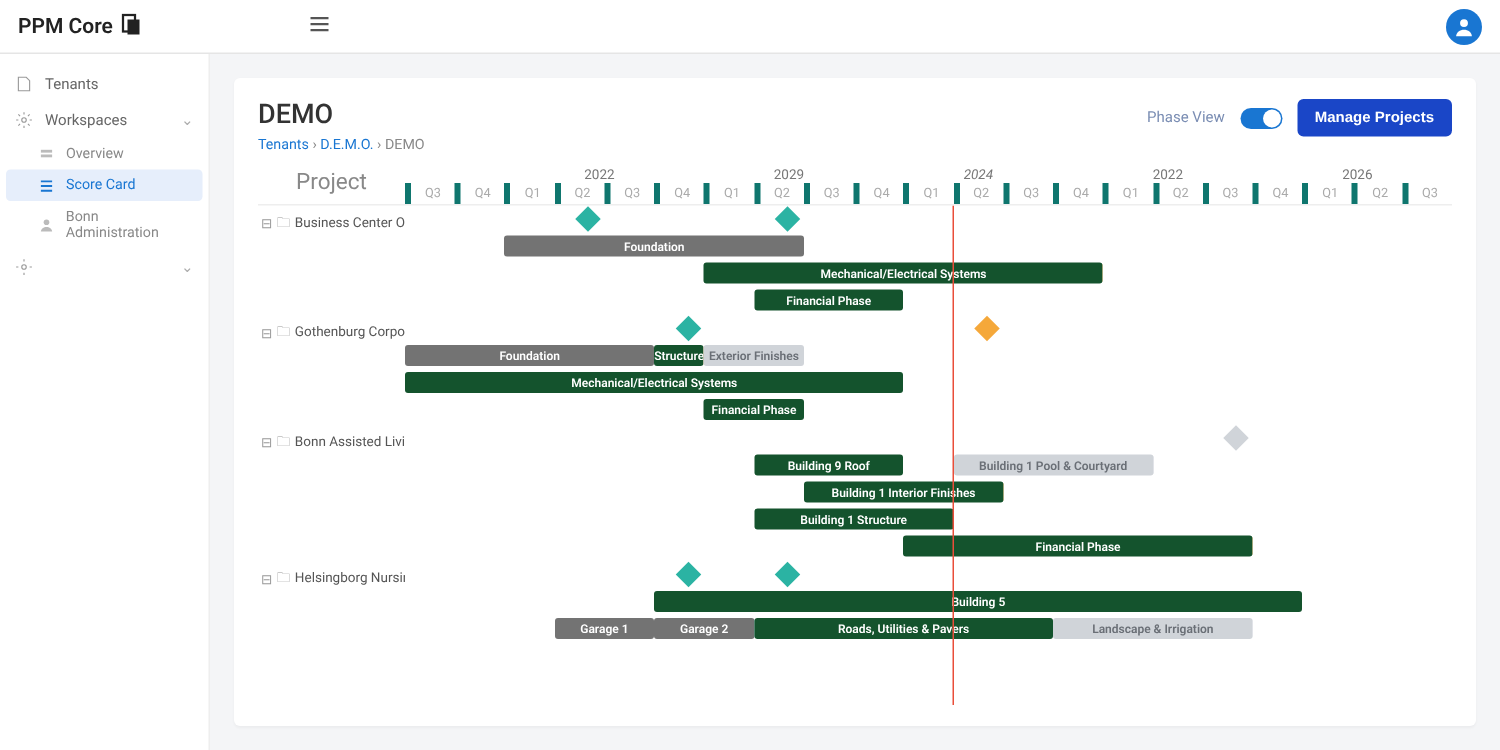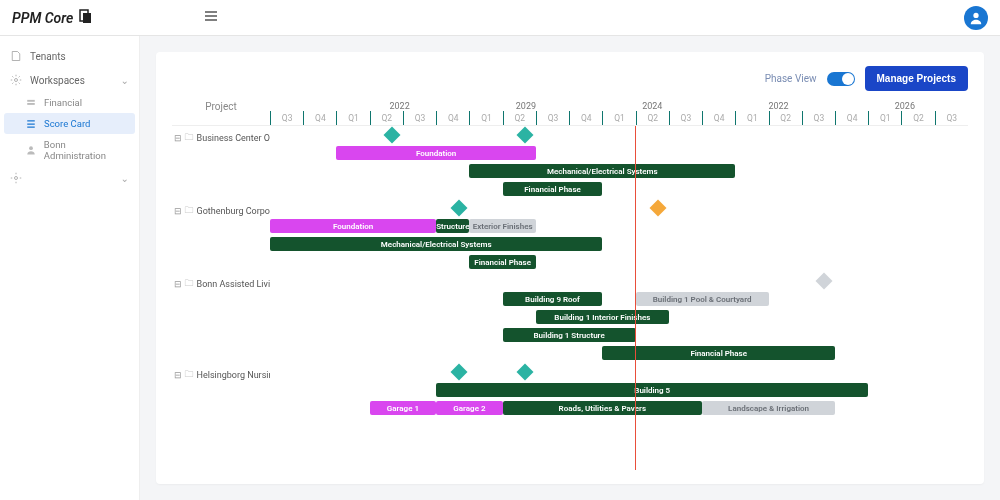--- a/index.html
+++ b/index.html
@@ -1,18 +1,18 @@
 <!DOCTYPE html>
 <html><head>
 <meta charset="utf-8">
 <style>
 * { margin: 0; padding: 0; box-sizing: border-box; }
 body { font-family: -apple-system, BlinkMacSystemFont, "Segoe UI", Roboto, sans-serif; font-size: 11px; color: #333; background: #f4f5f7; overflow: hidden; }
 
-.header { height: 36px; background: #fff; border-bottom: 1px solid #e5e5e5; display: flex; align-items: center; padding: 0 12px; font-style: italic; }
+.header { height: 36px; background: #fff; border-bottom: 1px solid #e5e5e5; display: flex; align-items: center; padding: 0 12px; }
 .logo { display: flex; align-items: center; font-weight: 600; font-size: 14px; color: #222; }
 .logo-icon { margin-left: 4px; }
 .hamburger { margin-left: 110px; cursor: pointer; color: #555; }
 .avatar { margin-left: auto; width: 24px; height: 24px; border-radius: 50%; background: #1976d2; display: flex; align-items: center; justify-content: center; }
 .avatar svg { fill: #fff; }
 
 .shell { display: flex; height: calc(100vh - 36px); }
 .sidebar { width: 140px; background: #fff; border-right: 1px solid #eee; padding-top: 8px; }
 .nav-item { display: flex; align-items: center; padding: 6px 10px; color: #666; cursor: pointer; font-size: 10px; }
 .nav-item .nicon { width: 14px; display: inline-flex; margin-right: 6px; color: #999; }
@@ -31,39 +31,39 @@
 .crumbs { margin-top: 4px; font-size: 9.5px; color: #888; }
 .crumbs a { color: #1976d2; text-decoration: none; }
 .head-right { margin-left: auto; display: flex; align-items: center; gap: 10px; }
 .phase-label { font-size: 10px; color: #7a8db3; }
 .toggle { width: 28px; height: 14px; border-radius: 7px; background: #1976d2; position: relative; }
 .toggle::after { content:''; position:absolute; right:1px; top:1px; width:12px; height:12px; border-radius:50%; background:#fff; }
 .btn-primary { background: #1a46c7; color: #fff; border: none; padding: 7px 12px; border-radius: 4px; font-size: 10px; font-weight: 600; cursor: pointer; }
 
 .gantt-wrap { flex: 1; margin-top: 10px; position: relative; overflow: hidden; }
 .gantt-header { display: flex; border-bottom: 1px solid #eee; }
-.project-col { width: 98px; flex-shrink: 0; font-size: 10px; color: #888; text-align: center; padding-bottom: 2px; }
+.project-col { width: 98px; flex-shrink: 0; font-size: 15px; color: #888; text-align: center; padding-bottom: 2px; }
 .timeline-col { flex: 1; position: relative; }
 .years { display: flex; font-size: 9px; color: #777; }
 .year { flex: 1; text-align: center; }
 .quarters { display: flex; font-size: 8.5px; color: #aaa; }
-.quarters span { flex: 1; text-align: center; border-left: 1px solid #0f766e; padding: 2px 0; }
+.quarters span { flex: 1; text-align: center; border-left: 4px solid #0f766e; padding: 2px 0; }
 .gantt-body { position: relative; height: 360px; overflow-y: auto; }
 .gantt-body::-webkit-scrollbar { width: 6px; }
 .gantt-body::-webkit-scrollbar-thumb { background: #ccc; border-radius: 3px; }
 .today-line { position: absolute; top: 0; bottom: 0; width: 1px; background: #e94e3a; left: 463px; z-index: 5; }
 .row { display: flex; align-items: flex-start; border-bottom: 0px solid transparent; }
 .row-label { width: 98px; flex-shrink: 0; padding: 4px 2px; font-size: 9px; color: #555; display: flex; align-items: center; gap: 3px; white-space: nowrap; overflow: hidden; }
 .row-label .exp { color: #999; cursor: pointer; font-size: 9px; }
 .row-label .fold { color: #999; }
 .row-bars { flex: 1; position: relative; }
 .track { height: 17px; position: relative; margin: 1px 0; }
 .bar { position: absolute; height: 14px; top: 1px; border-radius: 2px; display: flex; align-items: center; justify-content: center; font-size: 8px; color: #fff; font-weight: 600; white-space: nowrap; overflow: hidden; }
 .bar::after { content:''; position:absolute; right:-7px; top:0; border-top:7px solid transparent; border-bottom:7px solid transparent; border-left:7px solid currentColor; }
-.bar.teal { background: #d946ef; color: #fff; }
+.bar.teal { background: #737373; color: #fff; }
 .bar.teal::after { border-left-color: #2bb3a3; }
 .bar.orange { background: #14532d; color: #fff; }
 .bar.orange::after { border-left-color: #f5a83a; }
 .bar.grey { background: #d0d4d9; color: #6a6f76; }
 .bar.grey::after { border-left-color: #d0d4d9; }
 .diamond { position: absolute; width: 12px; height: 12px; transform: rotate(45deg); top: 2px; }
 .diamond.teal { background: #2bb3a3; }
 .diamond.orange { background: #f5a83a; }
 .diamond.grey { background: #d0d4d9; }
 </style>
@@ -113,21 +113,21 @@
       <span>Workspaces</span>
       <span class="chev">⌄</span>
     </div>
     <div class="sub-item">
       <span class="nicon">
           <svg width="10" height="10" viewBox="0 0 16 16" fill="currentColor">
             <rect x="2" y="3" width="12" height="3"></rect>
             <rect x="2" y="8" width="12" height="3"></rect>
           </svg>
         </span>
-      <span>Financial</span>
+      <span>Overview</span>
     </div>
     <div class="sub-item selected">
       <span class="nicon">
           <svg width="10" height="10" viewBox="0 0 16 16" fill="none" stroke="currentColor" stroke-width="2">
             <path d="M2 3h12M2 8h12M2 13h12"></path>
           </svg>
         </span>
       <span>Score Card</span>
     </div>
     <div class="sub-item">
@@ -146,36 +146,46 @@
             <path d="M8 1v2M8 13v2M1 8h2M13 8h2"></path>
           </svg>
         </span>
       <span class="chev">⌄</span>
     </div>
   </div>
 
   <div class="main">
     <div class="panel">
       <div class="panel-head">
+        <div class="title-block">
+          <h1>DEMO</h1>
+          <div class="crumbs">
+            <a href="#">Tenants</a>
+            <span>›</span>
+            <a href="#">D.E.M.O.</a>
+            <span>›</span>
+            <span>DEMO</span>
+          </div>
+        </div>
         <div class="head-right">
           <span class="phase-label">Phase View</span>
           <div class="toggle"></div>
           <button class="btn-primary">Manage Projects</button>
         </div>
       </div>
 
       <div class="gantt-wrap">
         <div class="gantt-header">
           <div class="project-col">Project</div>
           <div class="timeline-col">
             <div class="years" id="years-row">
                 <div style="width: 9.52381%;"></div>
                 <div class="year" style="width: 19.0476%;">2022</div>
                 <div class="year" style="width: 19.0476%;">2029</div>
-                <div class="year" style="width: 19.0476%;">2024</div>
+                <div class="year" style="width: 19.0476%; font-style: italic;">2024</div>
                 <div class="year" style="width: 19.0476%;">2022</div>
                 <div class="year" style="width: 14.2857%;">2026</div>
               </div>
             <div class="quarters" id="quarters-row">
                 <span>Q3</span>
                 <span>Q4</span>
                 <span>Q1</span>
                 <span>Q2</span>
                 <span>Q3</span>
                 <span>Q4</span>

